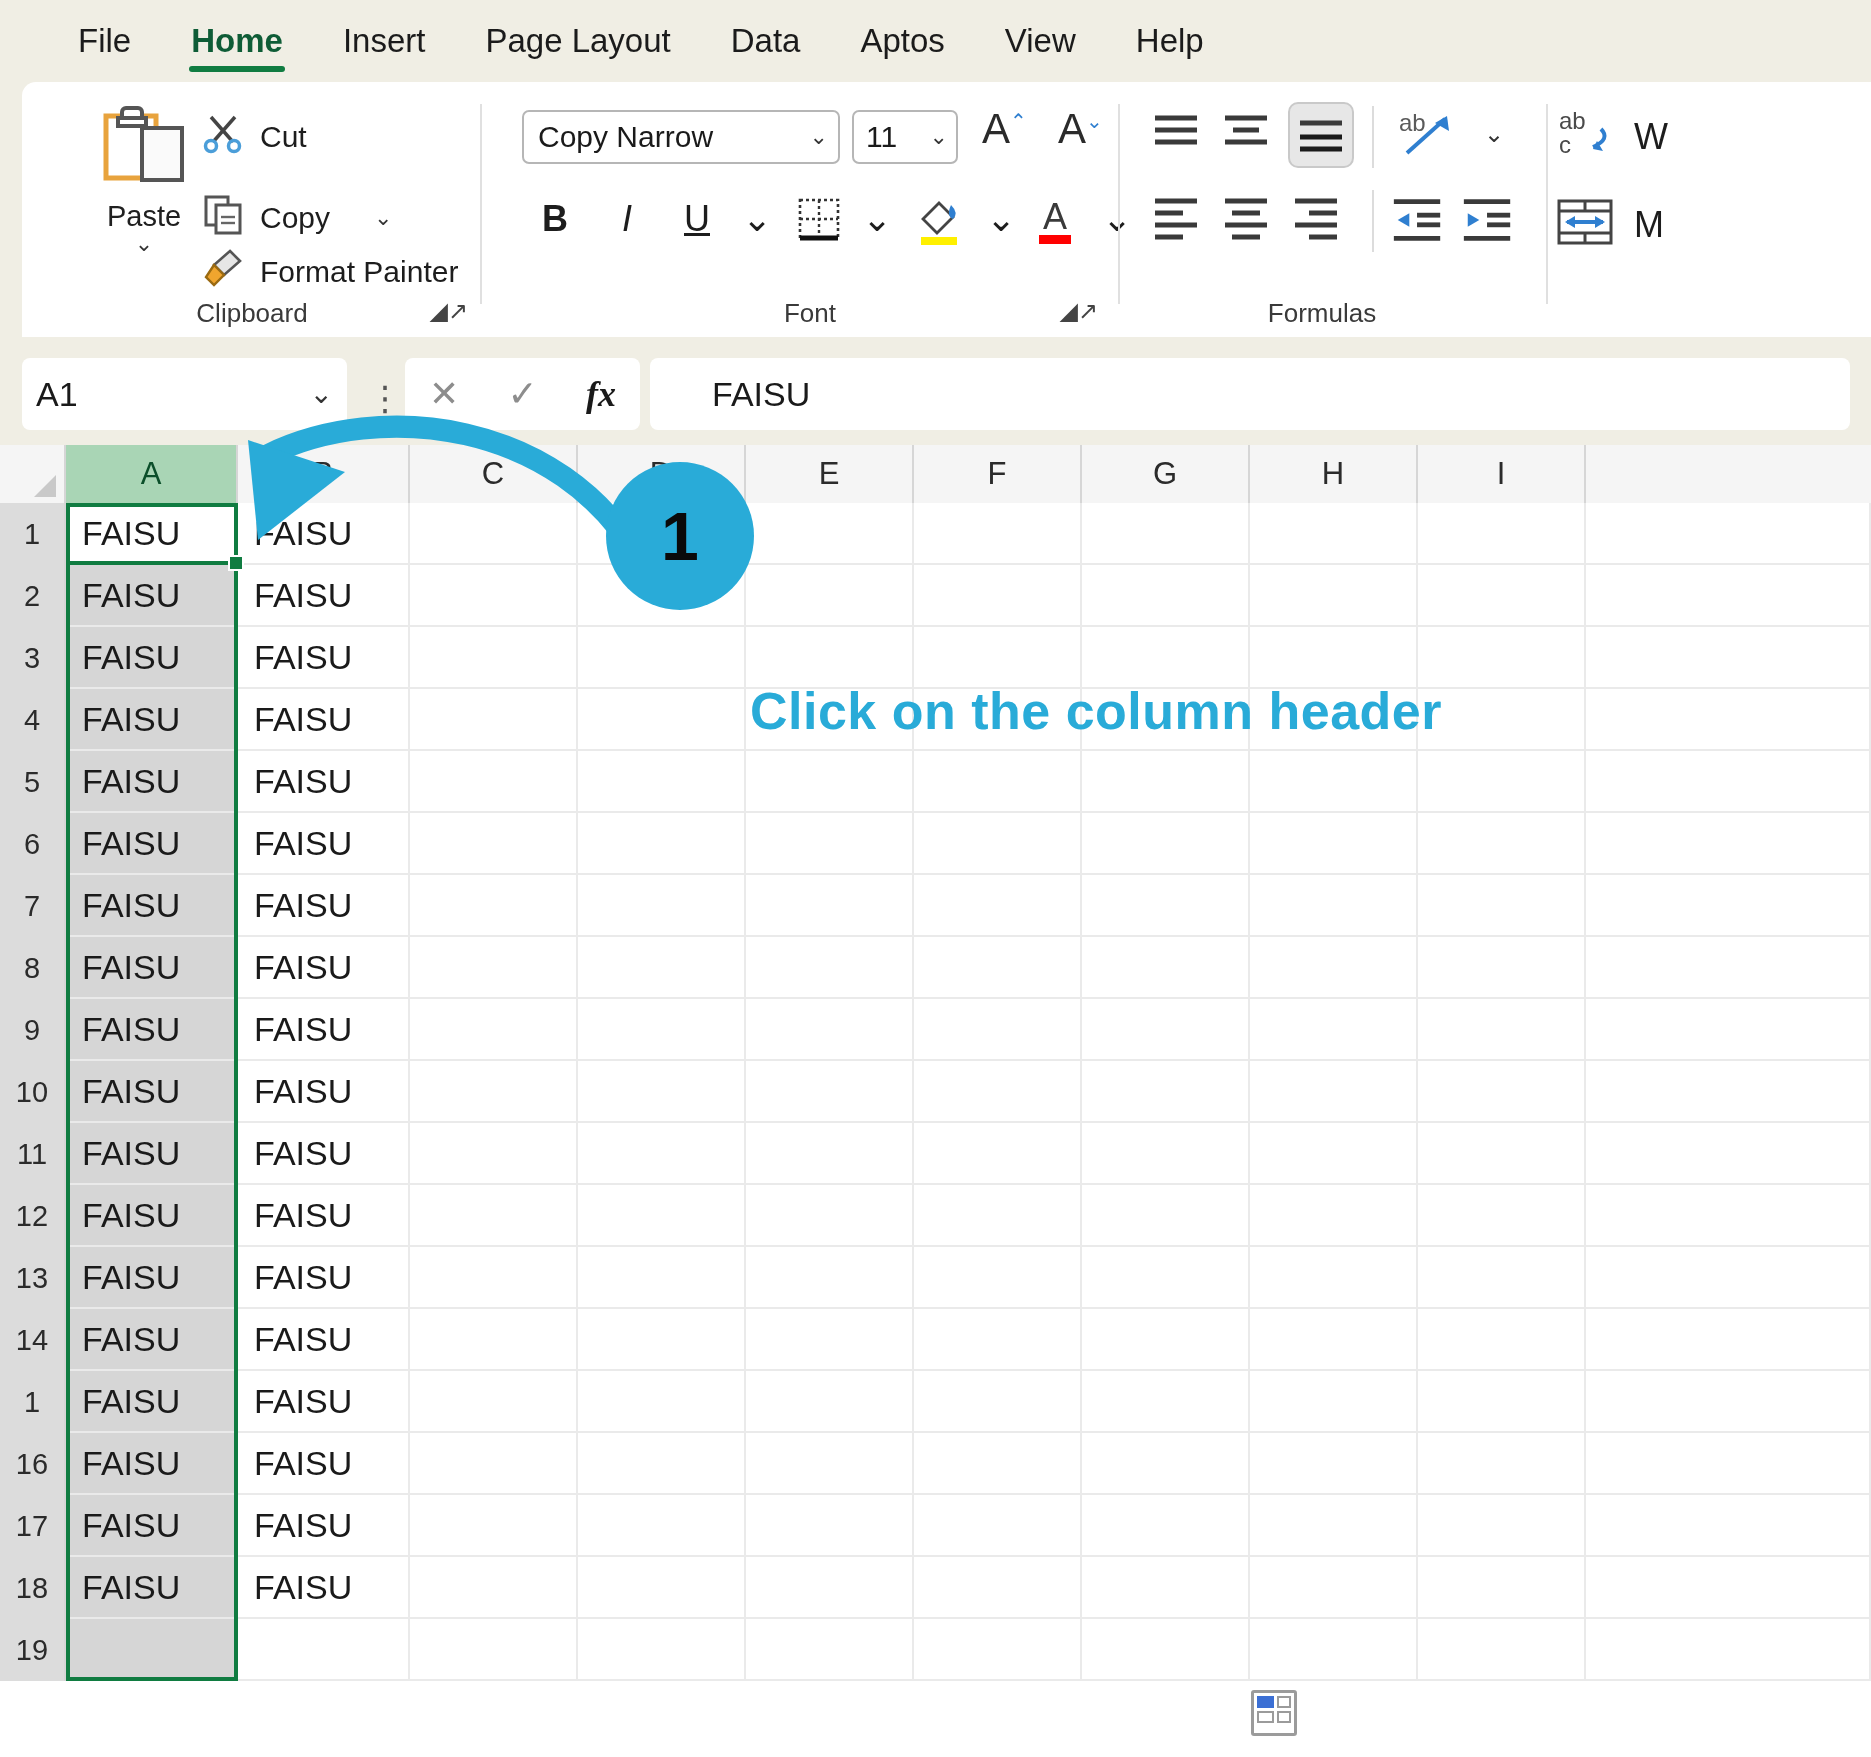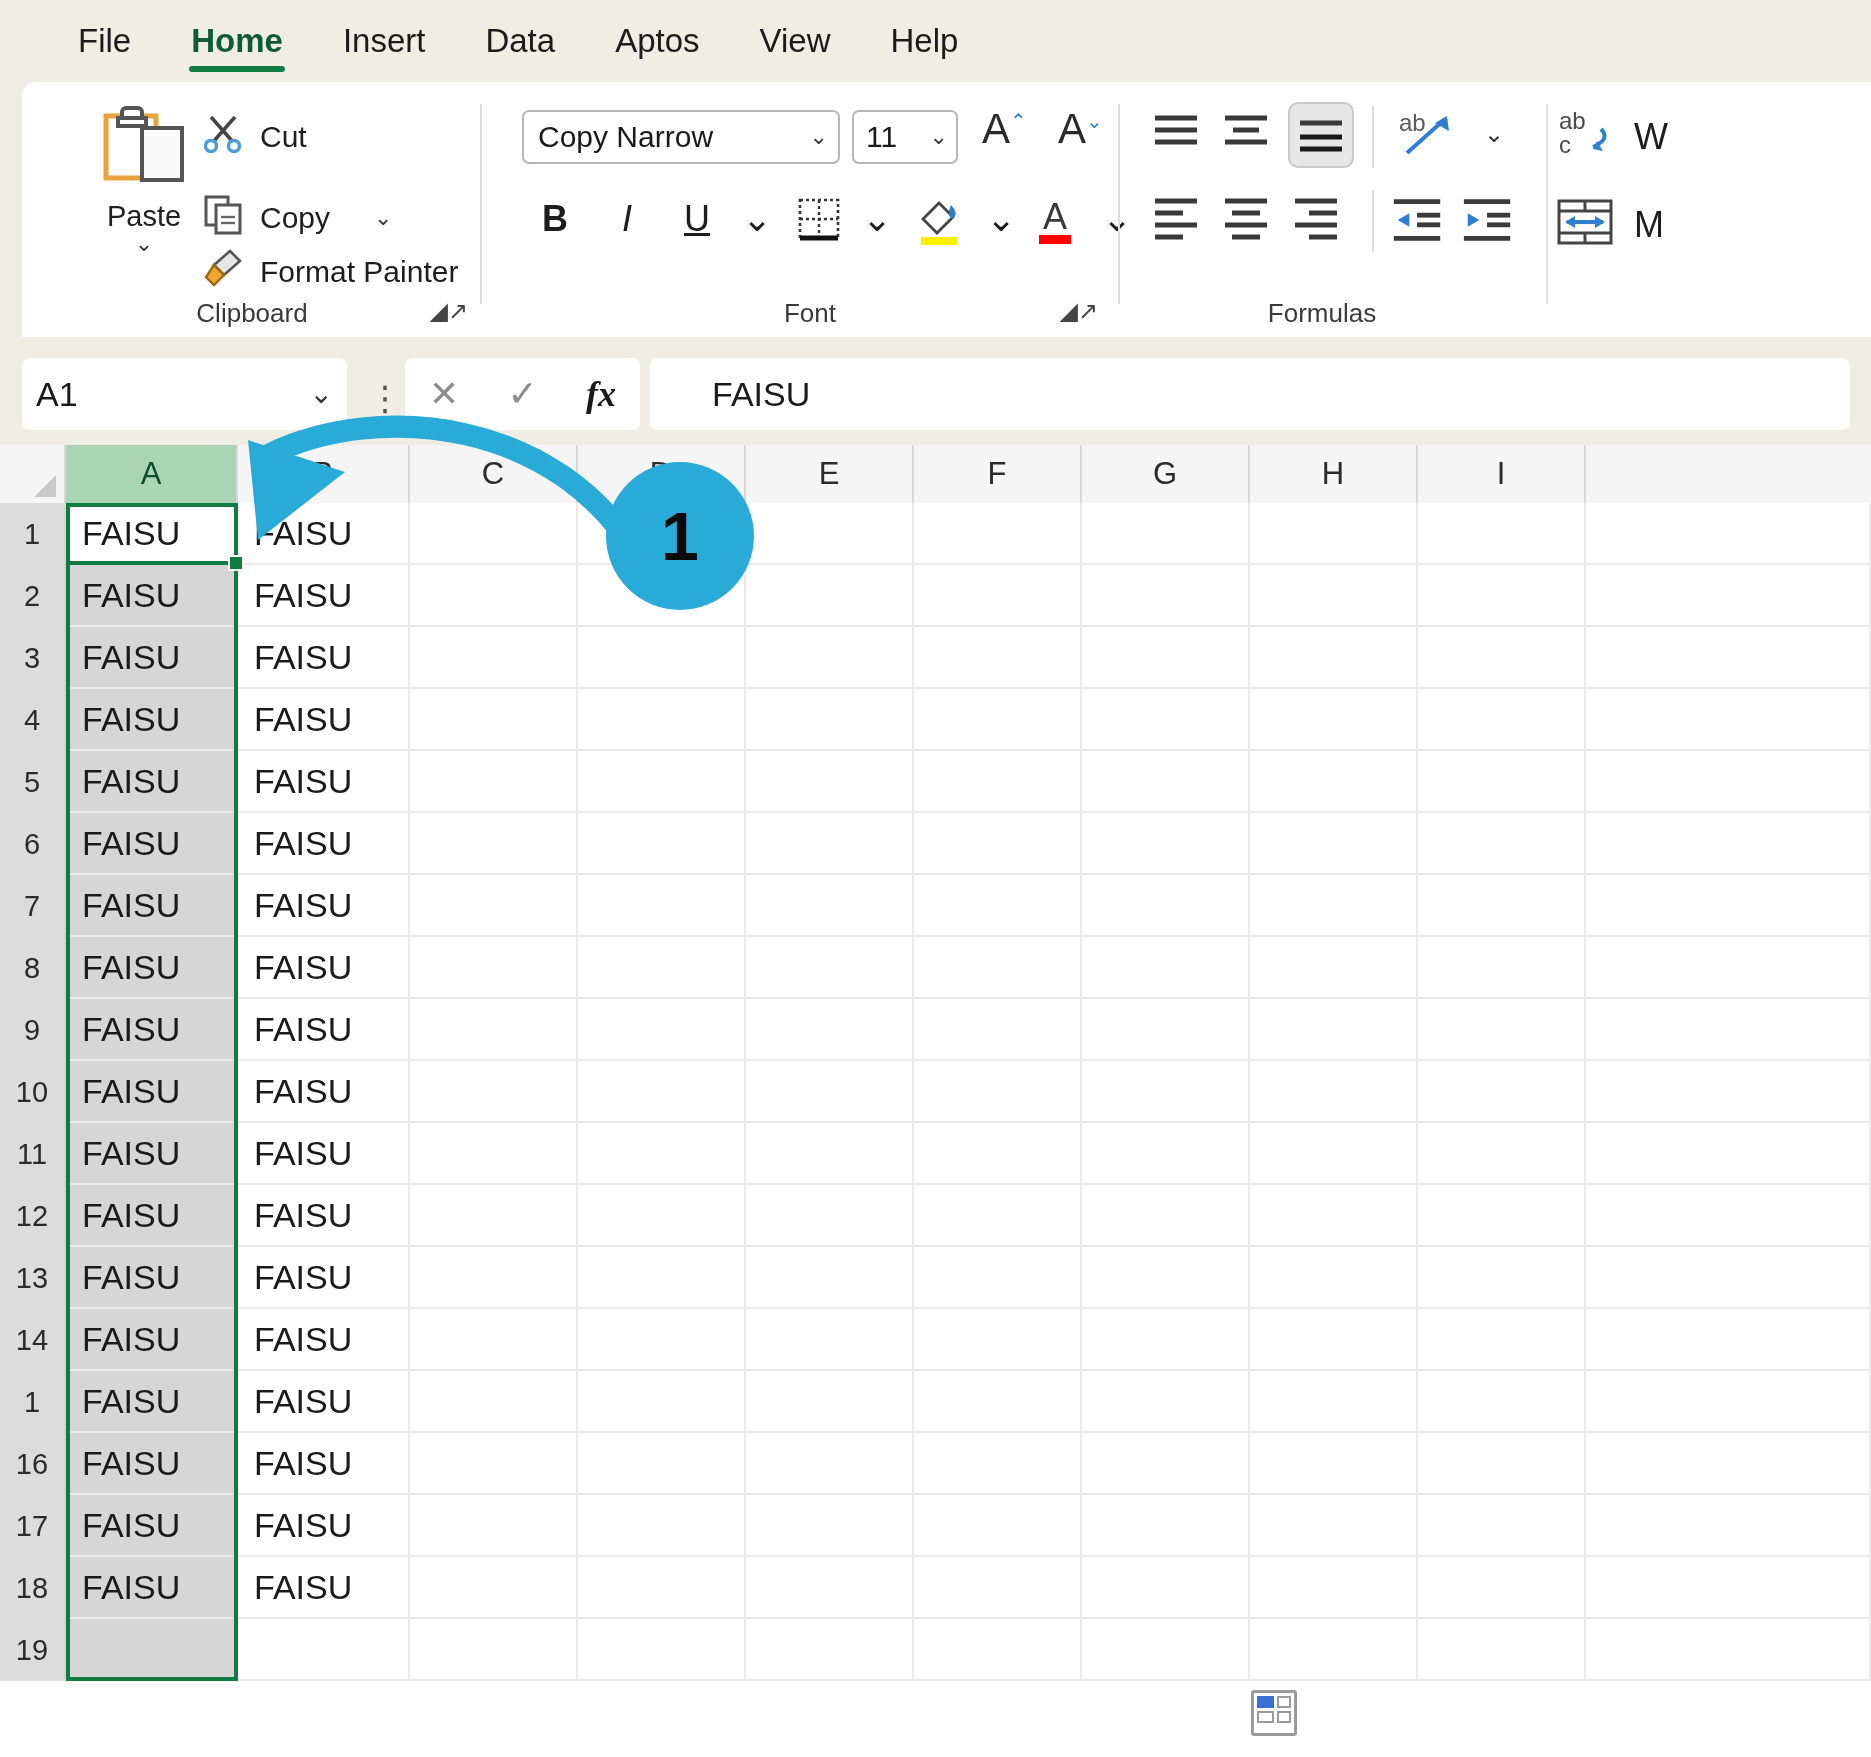--- a/index.html
+++ b/index.html
@@ -195,20 +195,23 @@
 
   <div class="tabbar">
     <div class="tab">
         <span>File</span>
       </div>
     <div class="tab active">
         <span>Home</span>
       </div>
     <div class="tab">
         <span>Insert</span>
+      </div>
+    <div class="tab">
+        <span>Page Layout</span>
       </div>
     <div class="tab">
         <span>Data</span>
       </div>
     <div class="tab">
         <span>Aptos</span>
       </div>
     <div class="tab">
         <span>View</span>
       </div>
@@ -695,15 +698,16 @@
 
     <path d="M 640 560 C 560 420, 380 400, 268 455" fill="none" stroke="#29ABD8" stroke-width="22" stroke-linecap="round"></path>
     <polygon points="258,540 248,440 345,472" fill="#29ABD8"></polygon>
   </svg>
 
   <div class="badge" style="left:606px; top:462px;">
     <span>1</span>
   </div>
 
   <div class="anno-text" style="left:646px; top:676px;">
+    <div>Click on the column header</div>
   </div>
 
 </div>
 
 </body></html>

